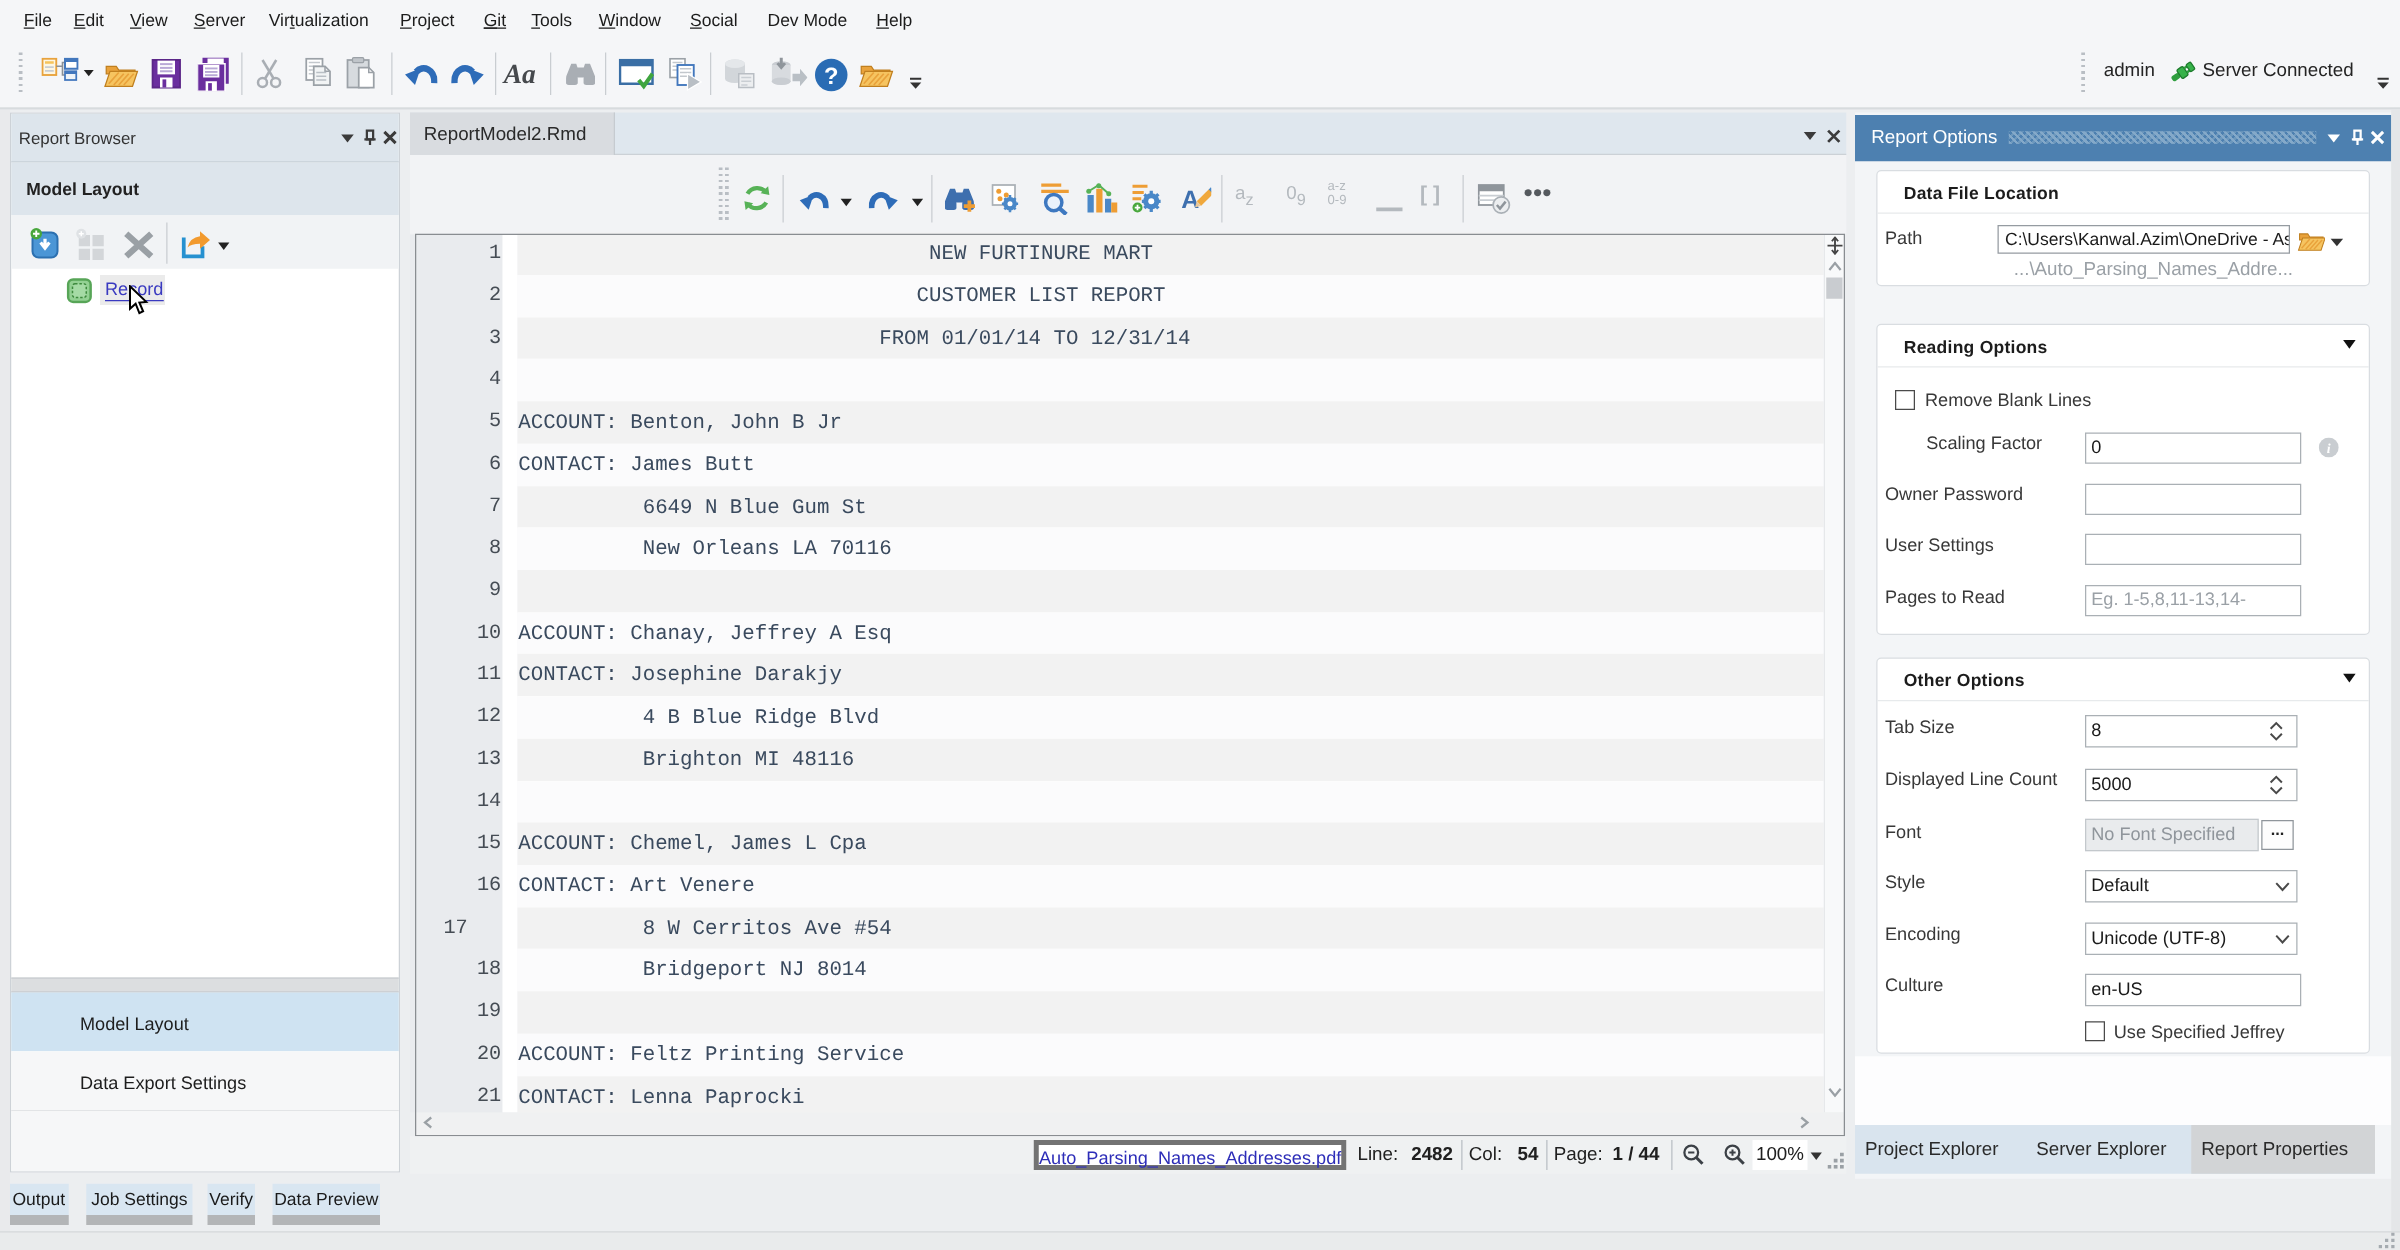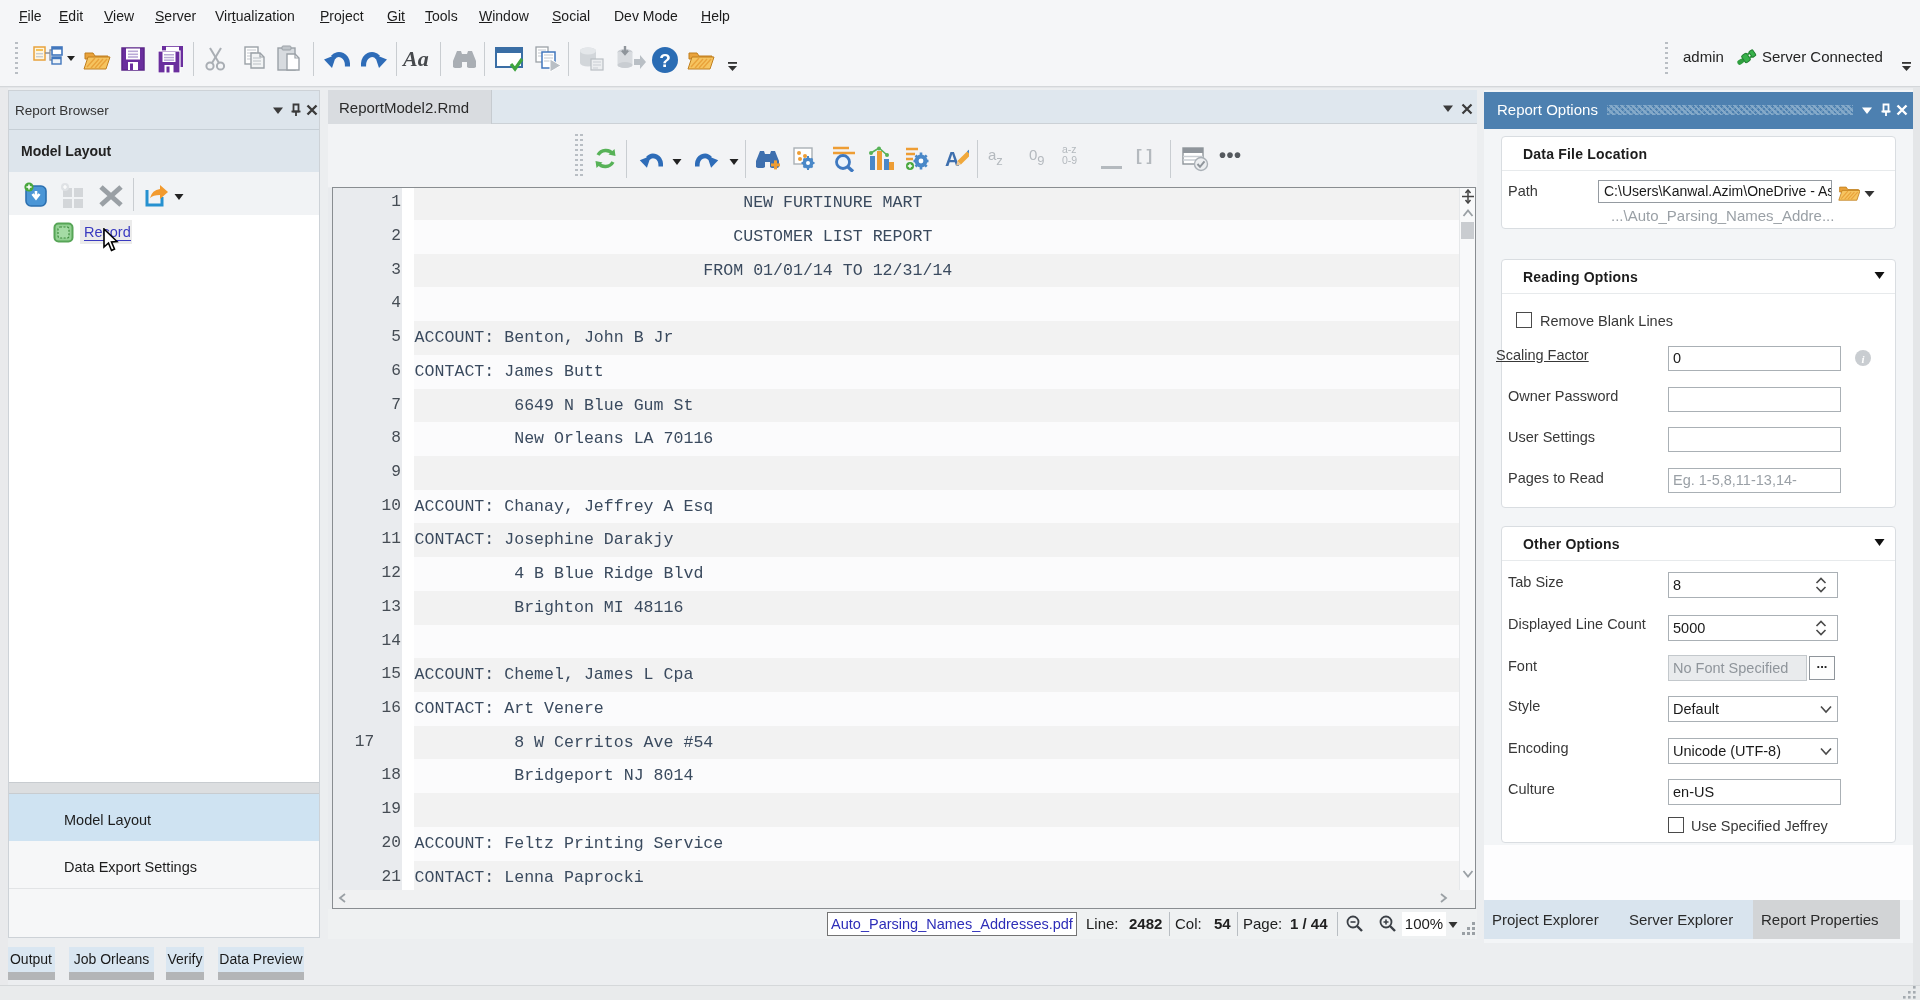--- a/index.html
+++ b/index.html
@@ -228,21 +228,21 @@
     <path d="M2 1 L2 19 L6.5 15 L9.5 22.5 L12.5 21 L9.5 14 L15 13.5 Z" fill="#fff" stroke="#000" stroke-width="1.6"></path>
   </svg>
 <div class="ab" style="left:9px;top:782px;width:310px;height:12px;background:#dcdee0;border-top:1px solid #c8ccd0;border-bottom:1px solid #c8ccd0;box-sizing:border-box;"></div>
 <div class="ab" style="left:9px;top:794px;width:310px;height:47px;background:#cfe3f2;"></div>
 <div class="ab" style="left:64px;top:812px;font-size:14.5px;color:#1d1d1d;">Model Layout</div>
 <div class="ab" style="left:9px;top:841px;width:310px;height:48px;background:#f6f7f8;border-bottom:1px solid #e2e4e6;box-sizing:border-box;"></div>
 <div class="ab" style="left:64px;top:859px;font-size:14.5px;color:#1d1d1d;">Data Export Settings</div>
 <div class="ab" style="left:9px;top:889px;width:310px;height:48px;background:#f6f7f8;"></div>
 <div class="ab" style="left:7px;top:947px;width:48px;height:25px;background:#d9e6f1;text-align:center;font-size:14px;color:#1a1a1a;line-height:24px;">Output</div>
 <div class="ab" style="left:7px;top:972px;width:48px;height:8px;background:#b3b5b7;"></div>
-<div class="ab" style="left:69px;top:947px;width:85px;height:25px;background:#d9e6f1;text-align:center;font-size:14px;color:#1a1a1a;line-height:24px;">Job Orleans</div>
+<div class="ab" style="left:69px;top:947px;width:85px;height:25px;background:#d9e6f1;text-align:center;font-size:14px;color:#1a1a1a;line-height:24px;">Job Settings</div>
 <div class="ab" style="left:69px;top:972px;width:85px;height:8px;background:#b3b5b7;"></div>
 <div class="ab" style="left:166px;top:947px;width:38px;height:25px;background:#d9e6f1;text-align:center;font-size:14px;color:#1a1a1a;line-height:24px;">Verify</div>
 <div class="ab" style="left:166px;top:972px;width:38px;height:8px;background:#b3b5b7;"></div>
 <div class="ab" style="left:218px;top:947px;width:86px;height:25px;background:#d9e6f1;text-align:center;font-size:14px;color:#1a1a1a;line-height:24px;">Data Preview</div>
 <div class="ab" style="left:218px;top:972px;width:86px;height:8px;background:#b3b5b7;"></div>
 <div class="ab" style="left:328px;top:90px;width:1149px;height:34px;background:#dfe7ee;border-bottom:1px solid #ccd1d6;box-sizing:border-box;"></div>
 <div class="ab" style="left:328px;top:90px;width:164px;height:34px;background:#d9dce0;border-right:1px solid #c6cbd0;box-sizing:border-box;"></div>
 <div class="ab" style="left:339px;top:99px;font-size:15px;color:#2a2a2a;">ReportModel2.Rmd</div>
 <svg class="ab" style="left:1442px;top:104px" width="12" height="9" viewBox="0 0 12 9">
     <path d="M1 1.5 h10 l-5 6.5 z" fill="#3b3b3b"></path>
@@ -437,21 +437,21 @@
   </svg>
 <div class="ab" style="left:332px;top:890px;width:1144px;height:19px;background:#f0f1f2;"></div>
 <svg class="ab" style="left:337px;top:892px" width="10" height="12" viewBox="0 0 10 12">
     <path d="M8 2 L3 6 L8 10" fill="none" stroke="#9aa0a5" stroke-width="1.8"></path>
   </svg>
 <svg class="ab" style="left:1439px;top:892px" width="10" height="12" viewBox="0 0 10 12">
     <path d="M2 2 L7 6 L2 10" fill="none" stroke="#9aa0a5" stroke-width="1.8"></path>
   </svg>
 <div class="ab" style="left:332px;top:187px;width:1144px;height:722px;border:1px solid #898d91;box-sizing:border-box;"></div>
 <div class="ab" style="left:328px;top:909px;width:1149px;height:30px;background:#eff1f2;"></div>
-<div class="ab" style="left:827px;top:912px;width:250px;height:24px;background:#fff;border:1px solid #737373;box-sizing:border-box;text-align:center;font-size:14.5px;color:#2d2db8;line-height:22px;">Auto_Parsing_Names_Addresses.pdf</div>
+<div class="ab" style="left:827px;top:912px;width:250px;height:24px;background:#fff;border:4px solid #737373;box-sizing:border-box;text-align:right;font-size:14.5px;color:#2d2db8;line-height:22px;">Auto_Parsing_Names_Addresses.pdf</div>
 <div class="ab" style="left:1086px;top:915px;font-size:15px;color:#202020;font-weight:normal;">Line:</div>
 <div class="ab" style="left:1129px;top:915px;font-size:15px;color:#202020;font-weight:bold;">2482</div>
 <div class="ab" style="left:1169px;top:912px;width:1px;height:24px;background:#b9bec3;"></div>
 <div class="ab" style="left:1175px;top:915px;font-size:15px;color:#202020;font-weight:normal;">Col:</div>
 <div class="ab" style="left:1214px;top:915px;font-size:15px;color:#202020;font-weight:bold;">54</div>
 <div class="ab" style="left:1237px;top:912px;width:1px;height:24px;background:#b9bec3;"></div>
 <div class="ab" style="left:1243px;top:915px;font-size:15px;color:#202020;font-weight:normal;">Page:</div>
 <div class="ab" style="left:1290px;top:915px;font-size:15px;color:#202020;font-weight:bold;">1 / 44</div>
 <div class="ab" style="left:1337px;top:912px;width:1px;height:24px;background:#b9bec3;"></div>
 <svg class="ab" style="left:1345px;top:914px" width="20" height="20" viewBox="0 0 20 20">
@@ -512,21 +512,21 @@
   </svg>
 <div class="ab" style="left:1611px;top:207px;font-size:15px;color:#9aa0a6;">...\Auto_Parsing_Names_Addre...</div>
 <div class="ab" style="left:1501px;top:259px;width:395px;height:249px;background:#fff;border:1px solid #d9dde1;border-radius:4px;box-sizing:border-box;"></div>
 <div class="ab" style="left:1523px;top:269px;font-size:14px;font-weight:bold;color:#1c1c1c;letter-spacing:0.2px;">Reading Options</div>
 <div class="ab" style="left:1502px;top:293px;width:393px;height:1px;background:#e7eaec;"></div>
 <svg class="ab" style="left:1874px;top:271px" width="11" height="9" viewBox="0 0 11 9">
     <path d="M0.5 1 h10 l-5 7 z" fill="#111"></path>
   </svg>
 <div class="ab" style="left:1516px;top:312px;width:16px;height:16px;background:#fff;border:1.5px solid #4a4a4a;box-sizing:border-box;"></div>
 <div class="ab" style="left:1540px;top:313px;font-size:14.5px;color:#383838;">Remove Blank Lines</div>
-<div class="ab" style="left:1496px;top:347px;font-size:14.5px;color:#383838;text-decoration:underline;">Scaling Factor</div>
+<div class="ab" style="left:1541px;top:347px;font-size:14.5px;color:#383838;">Scaling Factor</div>
 <div class="ab" style="left:1668px;top:346px;width:173px;height:25px;background:#fff;border:1px solid #aab0b5;box-sizing:border-box;font-size:14.5px;color:#1a1a1a;line-height:23px;padding-left:4px;">0</div>
 <svg class="ab" style="left:1855px;top:350px" width="16" height="16" viewBox="0 0 16 16">
     <circle cx="8" cy="8" r="8" fill="#c9cdd1"></circle>
     <text x="8" y="12.5" font-size="11" font-style="italic" font-weight="bold" font-family="Liberation Serif" fill="#fff" text-anchor="middle">i</text>
   </svg>
 <div class="ab" style="left:1508px;top:388px;font-size:14.5px;color:#383838;">Owner Password</div>
 <div class="ab" style="left:1668px;top:387px;width:173px;height:25px;background:#fff;border:1px solid #aab0b5;box-sizing:border-box;font-size:14.5px;color:#1a1a1a;line-height:23px;padding-left:4px;"></div>
 <div class="ab" style="left:1508px;top:429px;font-size:14.5px;color:#383838;">User Settings</div>
 <div class="ab" style="left:1668px;top:427px;width:173px;height:25px;background:#fff;border:1px solid #aab0b5;box-sizing:border-box;font-size:14.5px;color:#1a1a1a;line-height:23px;padding-left:4px;"></div>
 <div class="ab" style="left:1508px;top:470px;font-size:14.5px;color:#383838;">Pages to Read</div>

